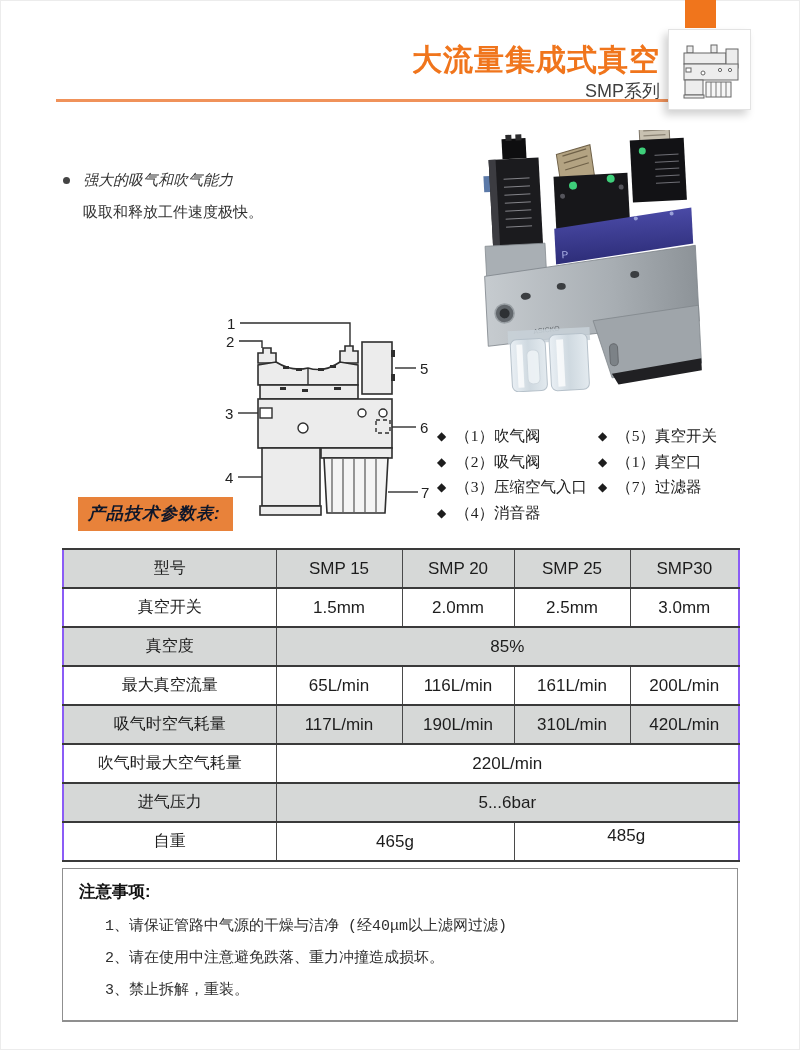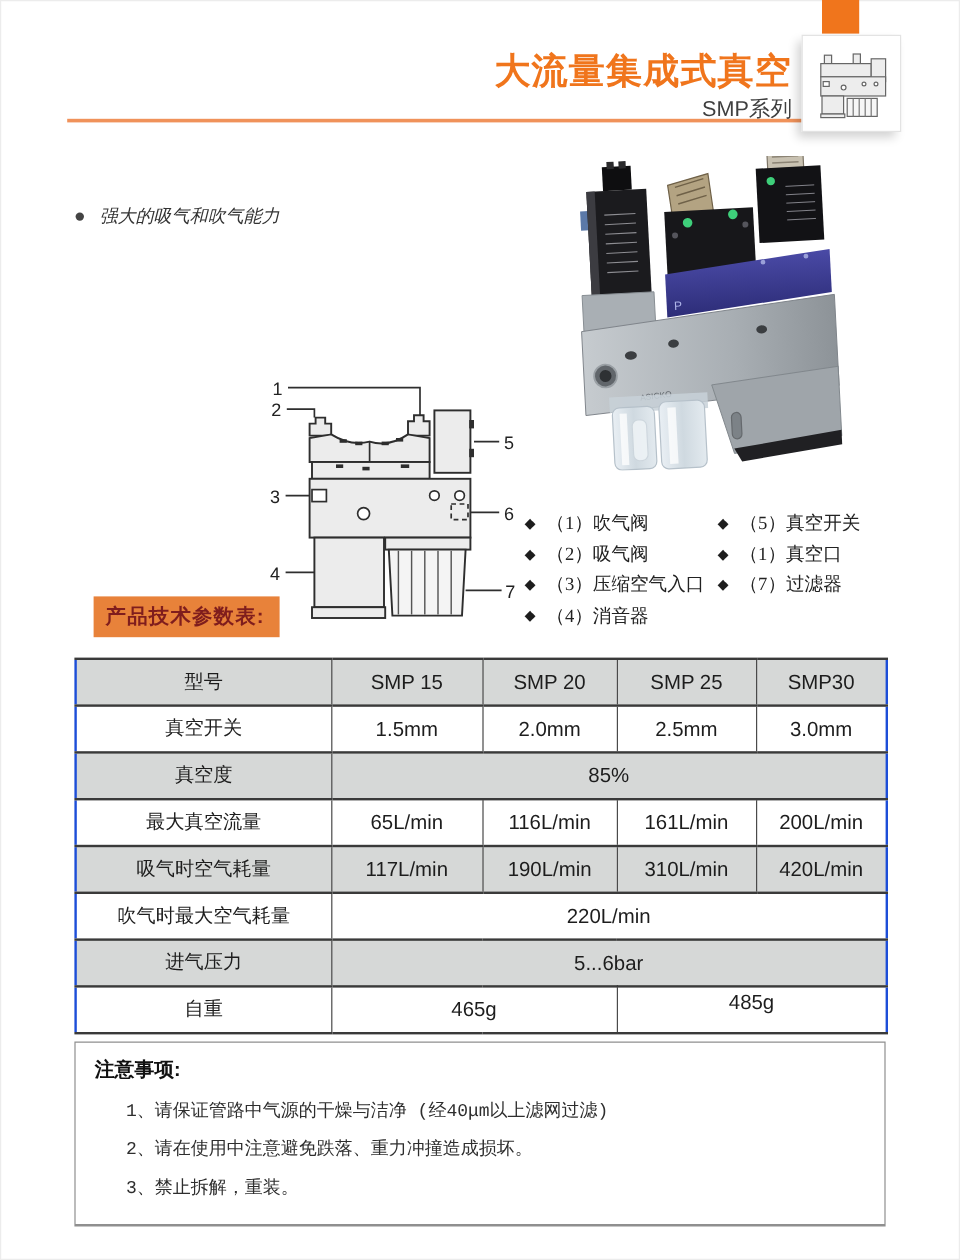--- a/index.html
+++ b/index.html
@@ -25,26 +25,26 @@
 
   
   .legend-col{position:absolute;top:424px;font-family:"Liberation Serif","DejaVu Serif",serif;
               font-size:15.5px;color:#222;}
   .legend-left{left:437px;}
   .legend-right{left:598px;}
   .leg-item{height:25.5px;display:flex;align-items:center;white-space:nowrap;}
   .leg-diamond{font-size:12px;margin-right:9px;color:#1d1d1d;}
 
   
-  .params-label{position:absolute;left:78px;top:497px;background:#e8823a;color:#7f1d1d;
-                font-weight:bold;font-size:17px;padding:5px 12px 6px 10px;letter-spacing:1px;z-index:2;}
+  .params-label{position:absolute;left:78px;top:497px;background:#e8823a;color:#0f172a;
+                font-weight:bold;font-size:17px;padding:5px 12px 6px 10px;letter-spacing:1px;z-index:2;font-style:italic;}
 
   
   .param-table{position:absolute;left:62px;top:548px;width:676px;border-collapse:collapse;
-               border:2px solid #1d4ed8;table-layout:fixed;}
+               border:2px solid #8b5cf6;table-layout:fixed;}
   .param-table th,.param-table td{border:1px solid #4a4a4a;border-top:2px solid #3a3a3a;
                border-bottom:2px solid #3a3a3a;height:37px;text-align:center;vertical-align:middle;
                font-weight:normal;font-size:17px;color:#1d1d1d;padding:0;}
   .param-table .lbl{font-size:16px;}
   .row-gray{background:#d6d8d7;}
   .raised{position:relative;top:-6px;display:inline-block;}
 
   
   .notes-box{position:absolute;left:62px;top:868px;width:676px;height:154px;background:#fff;
              border:1px solid #8f8f8f;border-bottom-width:2px;box-sizing:border-box;}
@@ -89,20 +89,21 @@
         <path d="M33,42 V57 M38,42 V57 M43,42 V57 M48,42 V57" stroke="#777" fill="none"></path>
       </g>
     </svg>
   </div>
 
   <div class="features">
     <div class="feat-line">
       <span class="feat-dot"></span>
       <span>强大的吸气和吹气能力</span>
     </div>
+    <div class="feat-line2">吸取和释放工件速度极快。</div>
   </div>
 
   <svg class="photo-svg" width="256" height="262" viewBox="0 0 256 262">
     <defs>
       <linearGradient id="bodyG" x1="0" y1="0" x2="1" y2="0">
         <stop offset="0" stop-color="#c6cbcf"></stop>
           <stop offset="0.6" stop-color="#a8aeb3"></stop>
           <stop offset="1" stop-color="#8d9398"></stop>
       </linearGradient>
       <linearGradient id="blueG" x1="0" y1="0" x2="0" y2="1">

